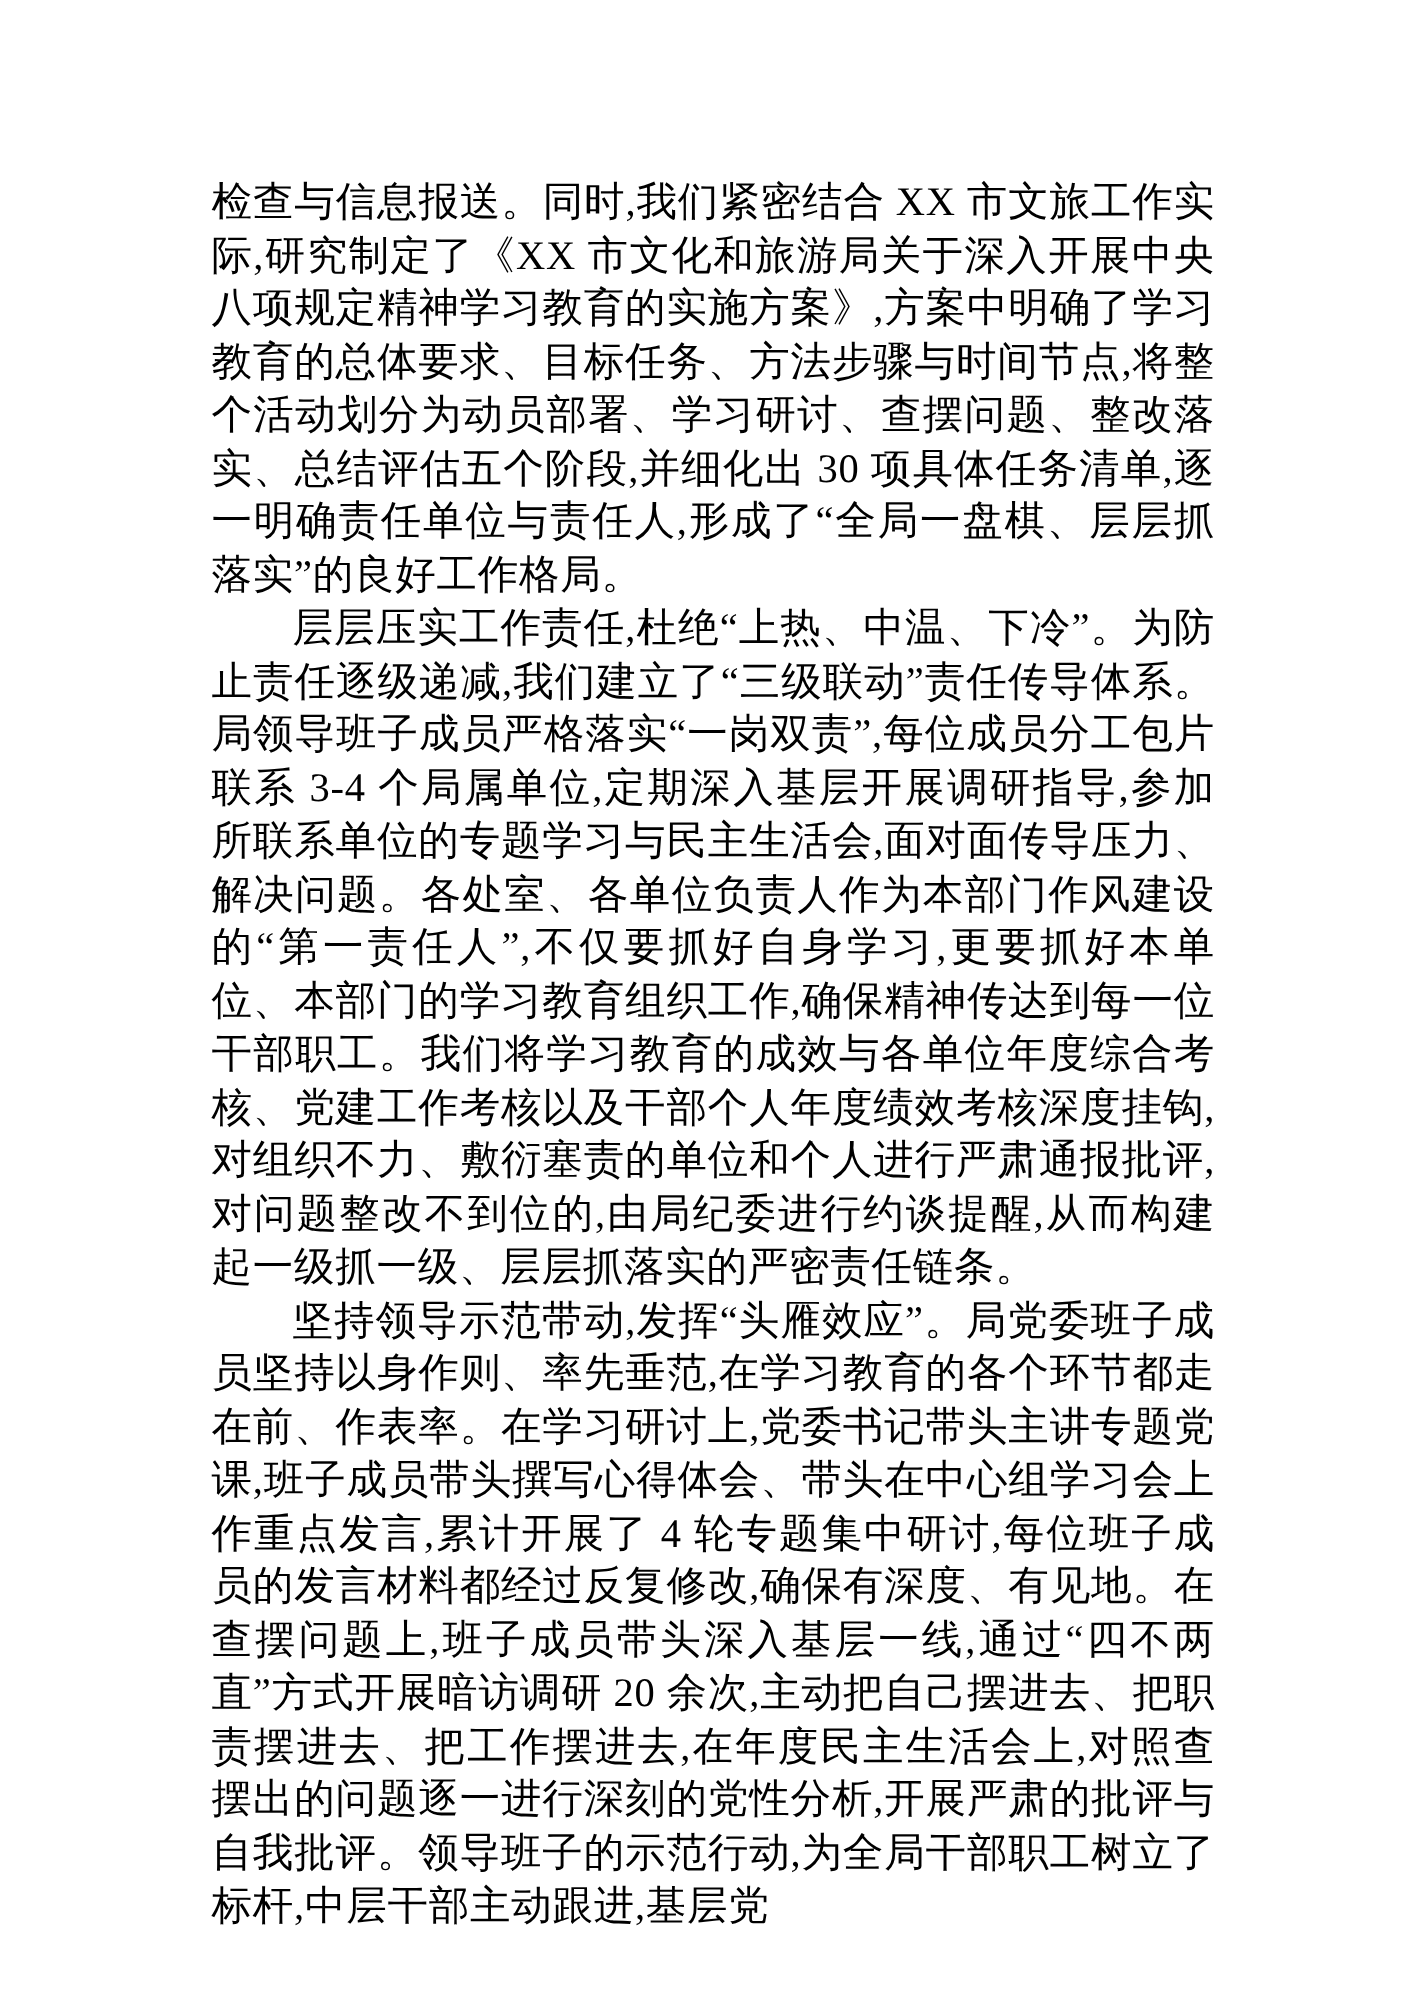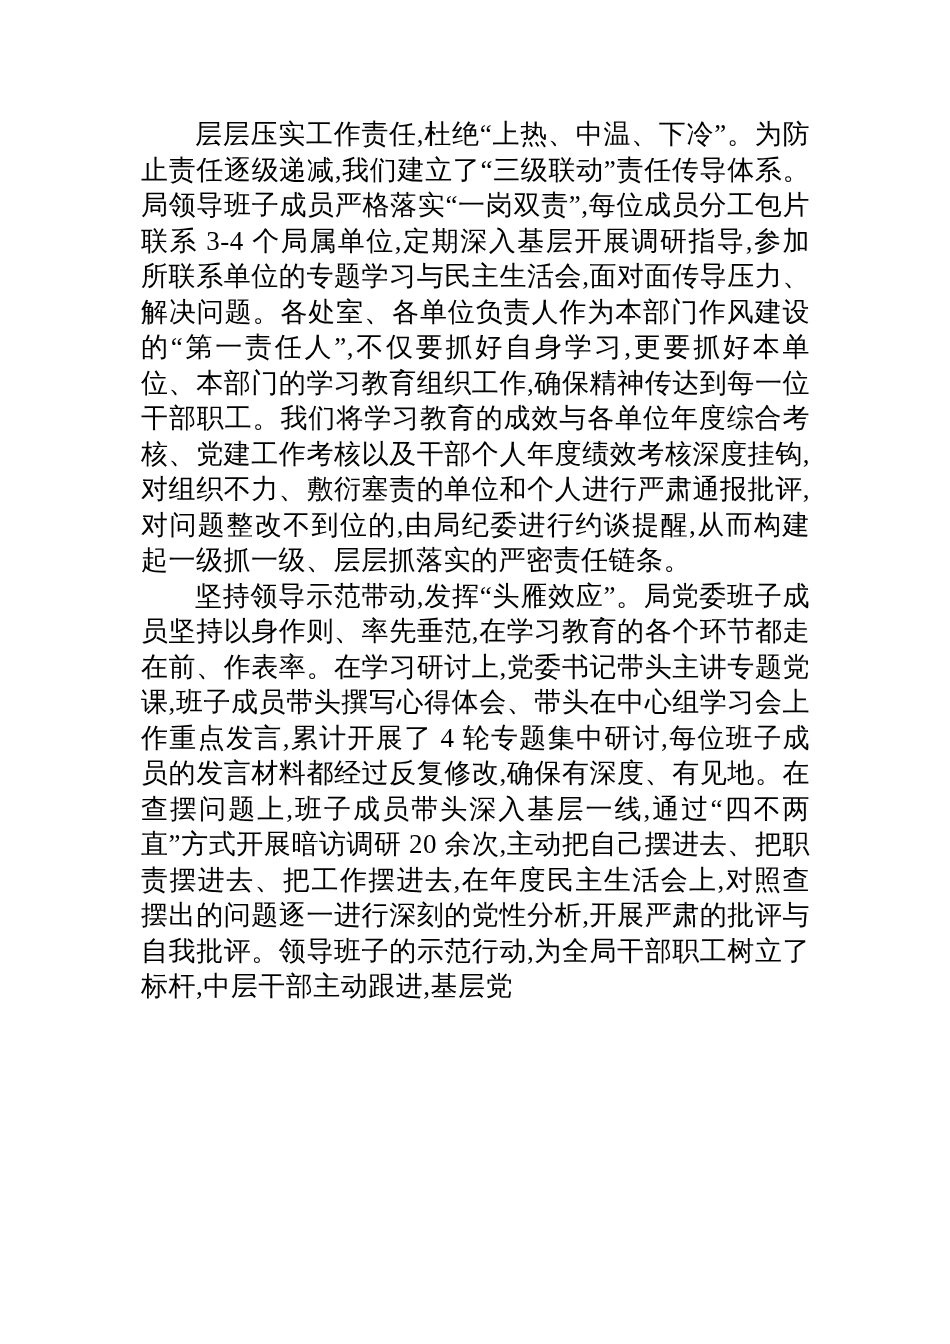--- a/index.html
+++ b/index.html
@@ -41,16 +41,17 @@
   .para.indent {
     text-indent: 2em;
     font-family: Liberation Serif, serif;
   }
 </style>
 </head>
 <body>
 
 <div class="doc-page">
   <div class="text-block">
+    <p class="para">检查与信息报送。同时,我们紧密结合 XX 市文旅工作实际,研究制定了《XX 市文化和旅游局关于深入开展中央八项规定精神学习教育的实施方案》,方案中明确了学习教育的总体要求、目标任务、方法步骤与时间节点,将整个活动划分为动员部署、学习研讨、查摆问题、整改落实、总结评估五个阶段,并细化出 30 项具体任务清单,逐一明确责任单位与责任人,形成了“全局一盘棋、层层抓落实”的良好工作格局。</p>
     <p class="para indent">层层压实工作责任,杜绝“上热、中温、下冷”。为防止责任逐级递减,我们建立了“三级联动”责任传导体系。局领导班子成员严格落实“一岗双责”,每位成员分工包片联系 3-4 个局属单位,定期深入基层开展调研指导,参加所联系单位的专题学习与民主生活会,面对面传导压力、解决问题。各处室、各单位负责人作为本部门作风建设的“第一责任人”,不仅要抓好自身学习,更要抓好本单位、本部门的学习教育组织工作,确保精神传达到每一位干部职工。我们将学习教育的成效与各单位年度综合考核、党建工作考核以及干部个人年度绩效考核深度挂钩,对组织不力、敷衍塞责的单位和个人进行严肃通报批评,对问题整改不到位的,由局纪委进行约谈提醒,从而构建起一级抓一级、层层抓落实的严密责任链条。</p>
     <p class="para indent">坚持领导示范带动,发挥“头雁效应”。局党委班子成员坚持以身作则、率先垂范,在学习教育的各个环节都走在前、作表率。在学习研讨上,党委书记带头主讲专题党课,班子成员带头撰写心得体会、带头在中心组学习会上作重点发言,累计开展了 4 轮专题集中研讨,每位班子成员的发言材料都经过反复修改,确保有深度、有见地。在查摆问题上,班子成员带头深入基层一线,通过“四不两直”方式开展暗访调研 20 余次,主动把自己摆进去、把职责摆进去、把工作摆进去,在年度民主生活会上,对照查摆出的问题逐一进行深刻的党性分析,开展严肃的批评与自我批评。领导班子的示范行动,为全局干部职工树立了标杆,中层干部主动跟进,基层党</p>
   </div>
 </div>
 
 </body></html>

